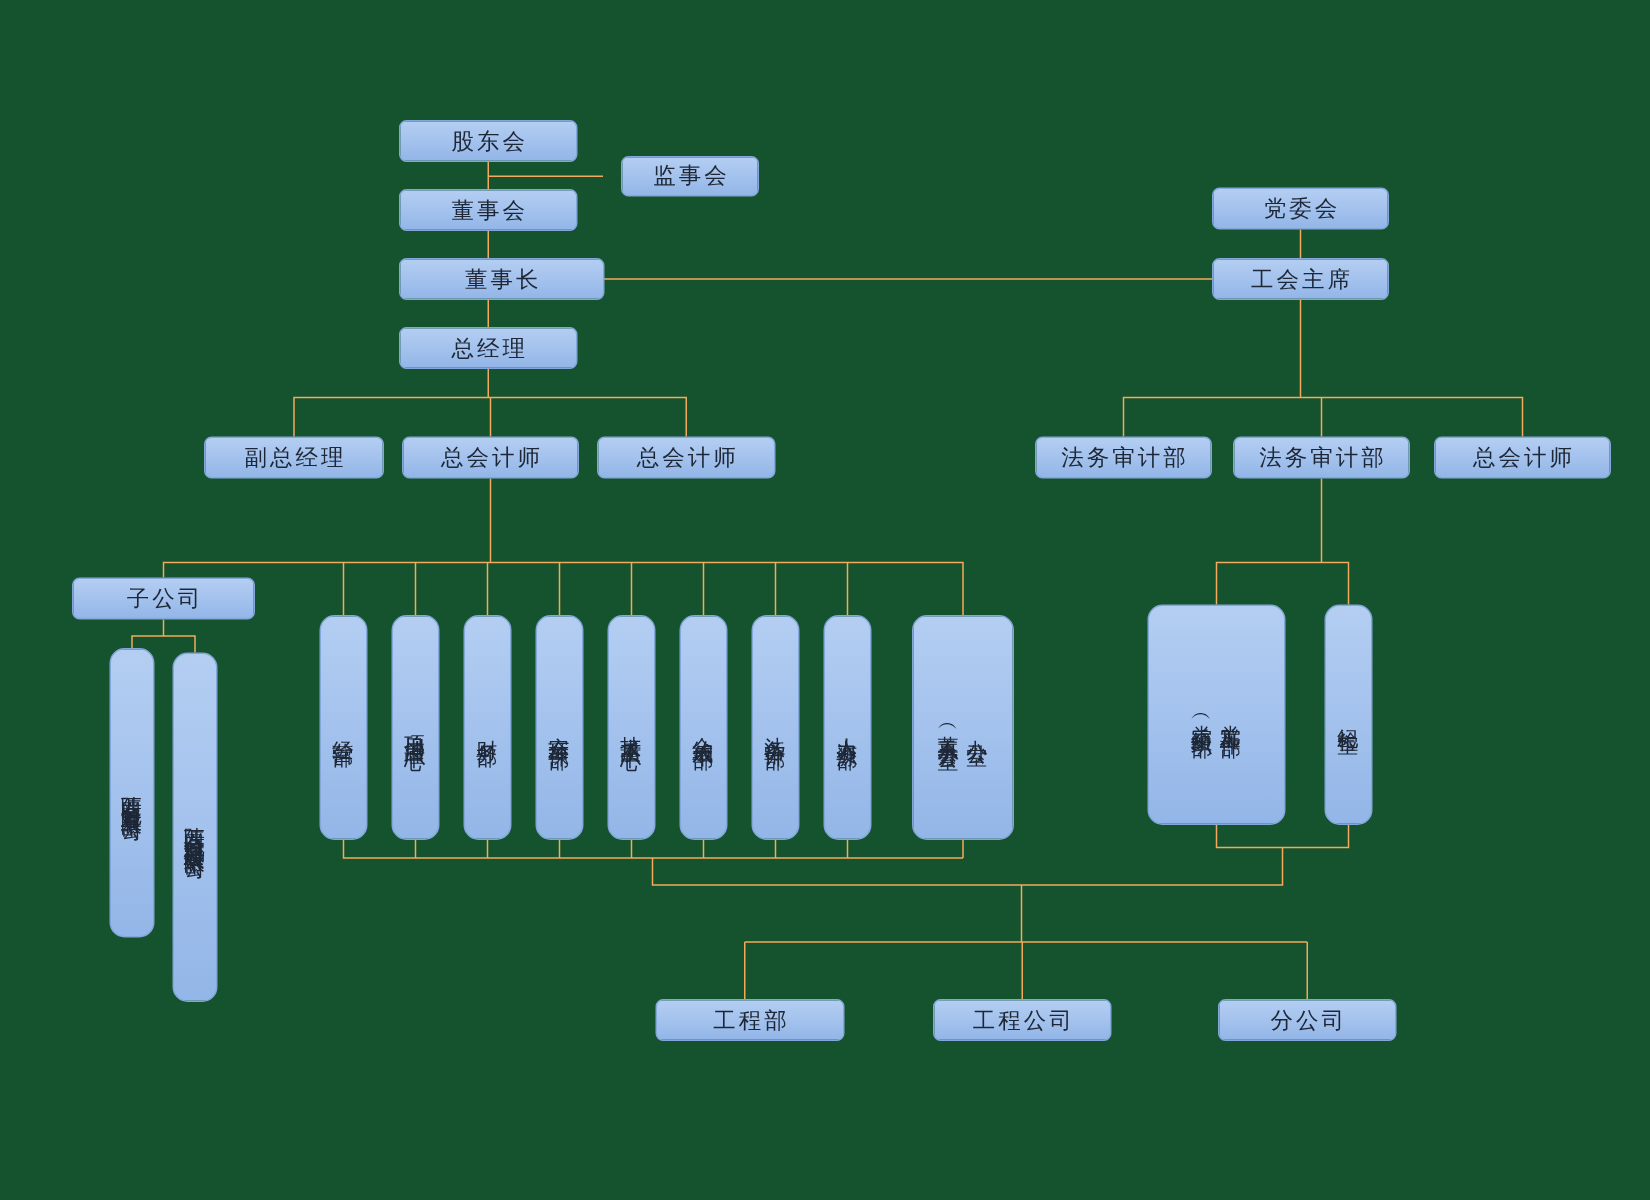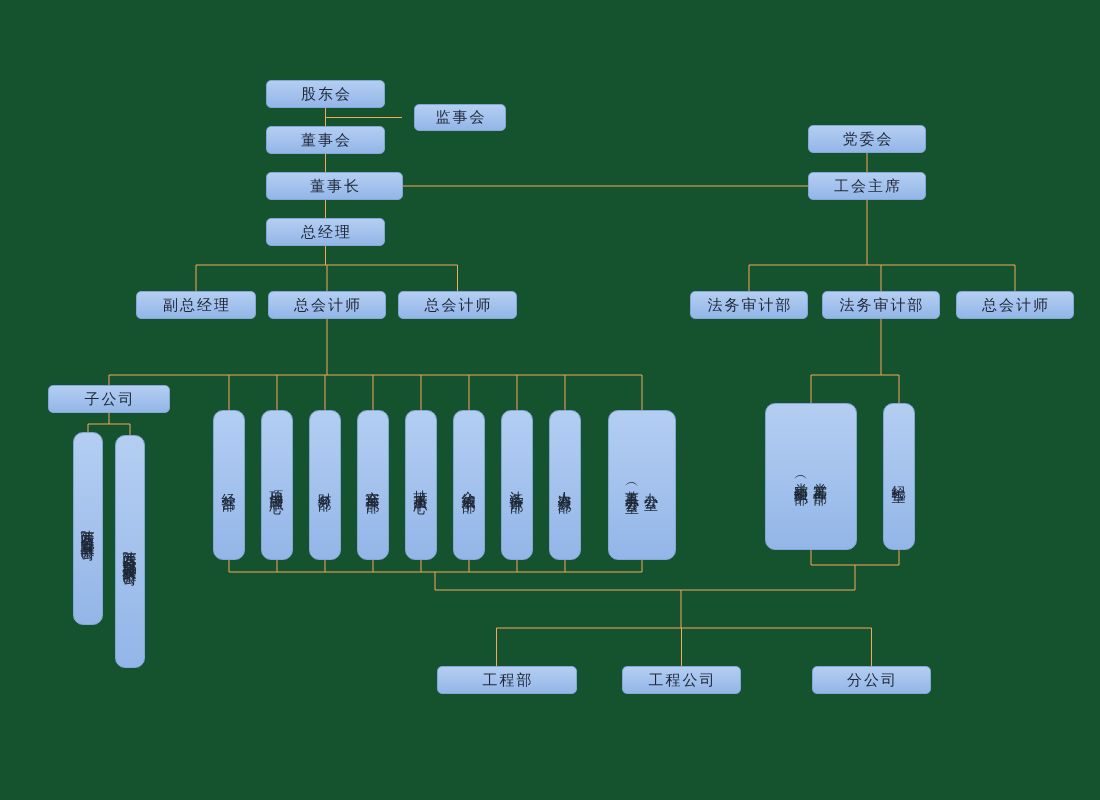--- a/index.html
+++ b/index.html
@@ -159,21 +159,21 @@
   </div>
 
   <div class="node v" style="left:765px;top:403px;width:92px;height:147px">
     <span class="vtxt">党群工作部</span>
     <span class="vtxt">（党委组织部）</span>
   </div>
   <div class="node v" style="left:883px;top:403px;width:32px;height:147px">
     <span class="vtxt">纪检室</span>
   </div>
 
-  <div class="node h" style="left:437px;top:666px;width:140px;height:28px">
+  <div class="node h" style="left:437px;top:666px;width:126px;height:28px">
     <span>工程部</span>
   </div>
   <div class="node h" style="left:622px;top:666px;width:119px;height:28px">
     <span>工程公司</span>
   </div>
   <div class="node h" style="left:812px;top:666px;width:119px;height:28px">
     <span>分公司</span>
   </div>
 
 </div>

